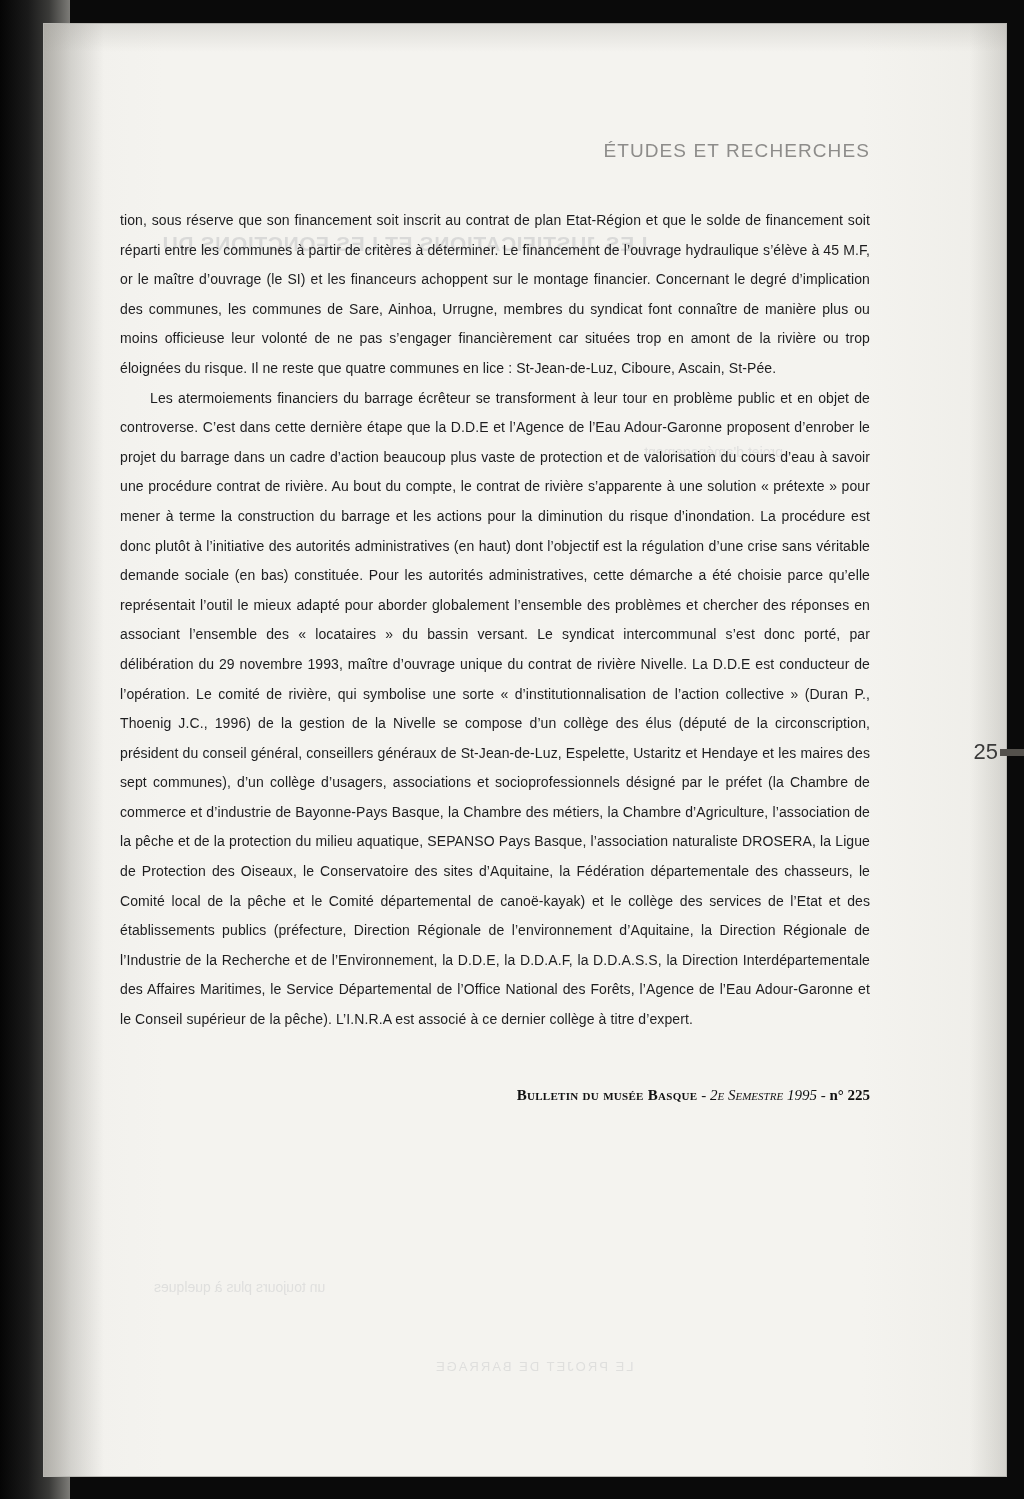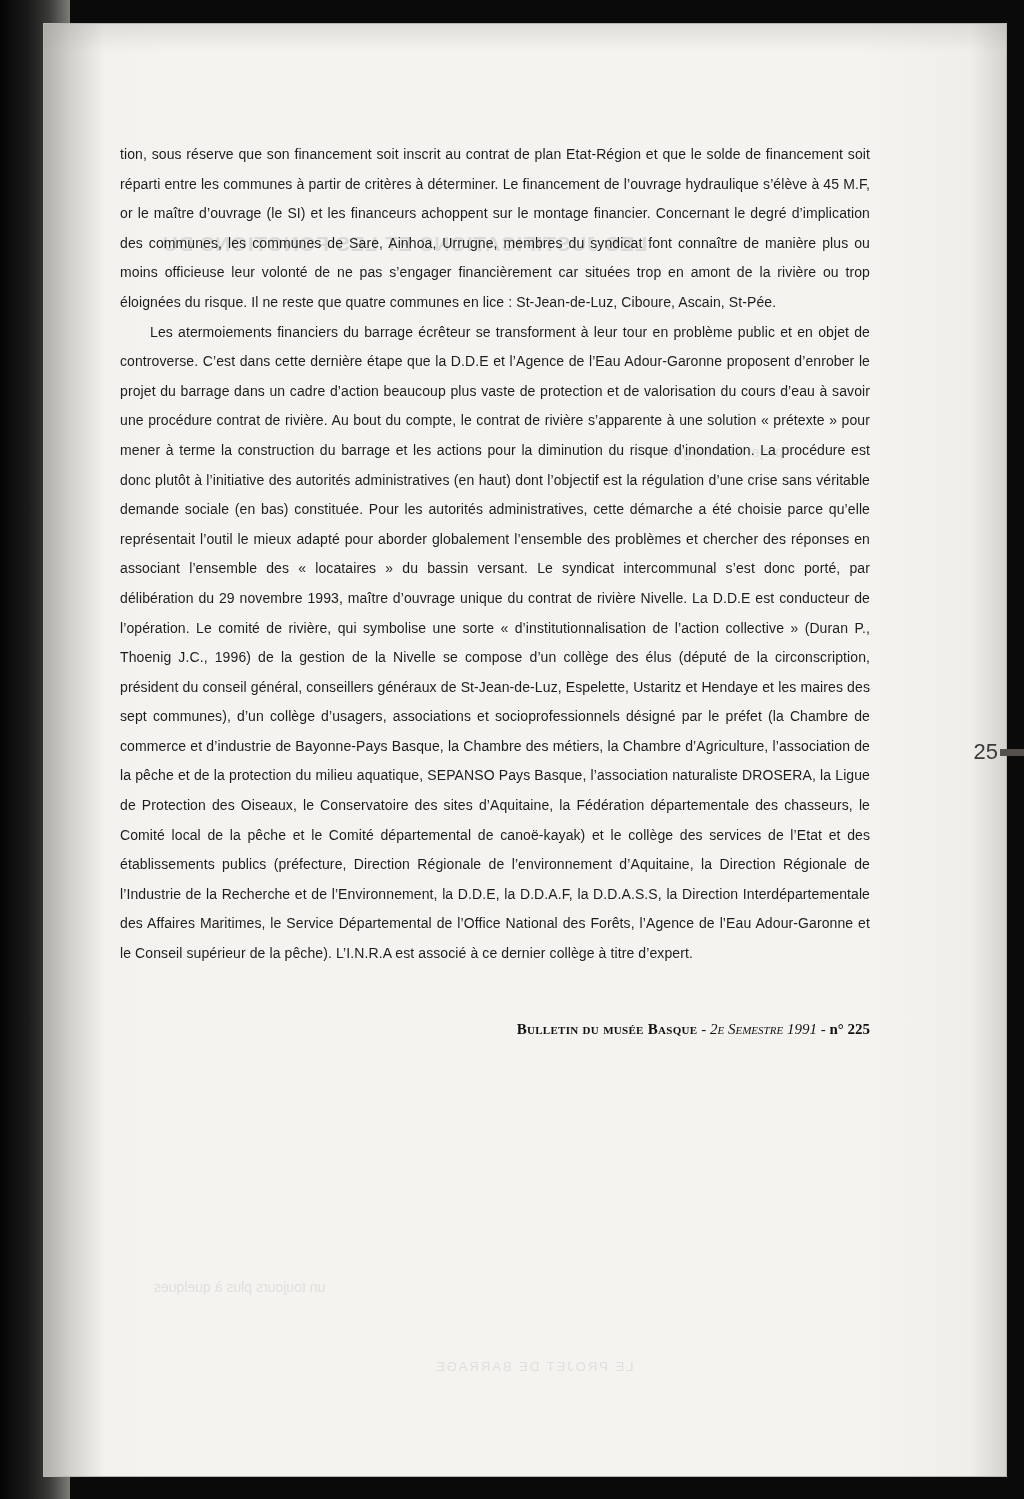--- a/index.html
+++ b/index.html
@@ -194,29 +194,32 @@
   <div class="page-edge-shade"></div>
   <div class="page-top-shade"></div>
 
   <div class="bleed bleed-1">LES JUSTIFICATIONS ET LES FONCTIONS DU</div>
   <div class="bleed bleed-2">projet d'aménagement</div>
   <div class="bleed bleed-3">un toujours plus à quelques</div>
   <div class="bleed bleed-4">LE PROJET DE BARRAGE</div>
 
   <div class="content">
 
+    <div class="running-head">
+      <span>ÉTUDES ET RECHERCHES</span>
+    </div>
 
     <div class="body-text">
       <p>tion, sous réserve que son financement soit inscrit au contrat de plan Etat-Région et que le solde de financement soit réparti entre les communes à partir de critères à déterminer. Le financement de l’ouvrage hydraulique s’élève à 45 M.F, or le maître d’ouvrage (le SI) et les financeurs achoppent sur le montage financier. Concernant le degré d’implication des communes, les communes de Sare, Ainhoa, Urrugne, membres du syndicat font connaître de manière plus ou moins officieuse leur volonté de ne pas s’engager financièrement car situées trop en amont de la rivière ou trop éloignées du risque. Il ne reste que quatre communes en lice : St-Jean-de-Luz, Ciboure, Ascain, St-Pée.</p>
       <p class="indent">
         <span>Les atermoiements financiers du barrage écrêteur  se transforment à leur tour en problème public et en objet de controverse. C’est dans cette dernière étape que la D.D.E et l’Agence de l’Eau Adour-Garonne proposent d’enrober le projet du barrage dans un cadre d’action beaucoup plus vaste de protection et de valorisation du cours d’eau à savoir une procédure contrat de rivière. Au bout du compte, le contrat de rivière s’apparente à une solution « prétexte » pour mener à terme la construction du barrage et les actions pour la diminution du risque d’inondation. La procédure est donc plutôt à l’initiative des autorités administratives (en haut) dont l’objectif est la régulation d’une crise sans véritable demande sociale (en bas) constituée. Pour les autorités administratives, cette démarche a été choisie parce qu’elle représentait l’outil le mieux adapté pour aborder globalement l’ensemble des problèmes et chercher des réponses en associant l’ensemble des « locataires » du bassin versant. Le syndicat intercommunal s’est donc porté, par délibération du  29 novembre 1993, maître d’ouvrage unique du contrat de rivière Nivelle. La D.D.E est conducteur de l’opération. Le comité de rivière, qui symbolise une sorte « d’institutionnalisation de l’action collective » (Duran P., Thoenig J.C., 1996) de la gestion de la Nivelle se compose d’un </span><b>collège des élus</b><span> (député de la circonscription, président du conseil général, conseillers généraux de St-Jean-de-Luz, Espelette, Ustaritz et Hendaye et les maires des sept communes), d’un </span><b>collège d’usagers, associations et socioprofessionnels</b><span> désigné par le préfet (la Chambre de commerce et d’industrie de Bayonne-Pays Basque, la Chambre des métiers, la Chambre d’Agriculture, l’association de la pêche et de la protection du milieu aquatique, SEPANSO Pays Basque, l’association naturaliste DROSERA, la Ligue de Protection des Oiseaux, le Conservatoire des sites d’Aquitaine, la Fédération départementale des chasseurs, le Comité local de la pêche et le Comité départemental de canoë-kayak) et le </span><b>collège des services de l’Etat et des établissements publics</b><span> (préfecture, Direction Régionale de l’environnement d’Aquitaine, la Direction Régionale de l’Industrie de la Recherche et de l’Environnement, la D.D.E, la D.D.A.F, la D.D.A.S.S, la Direction Interdépartementale des Affaires Maritimes, le Service Départemental de l’Office National des Forêts, l’Agence de l’Eau Adour-Garonne et le Conseil supérieur de la pêche). L’I.N.R.A est associé à ce dernier collège à titre d’expert.</span>
       </p>
     </div>
 
     <div class="footer">
-      <span class="sc">Bulletin du musée Basque</span><span> - </span><span class="it">2e Semestre 1991</span><span> - </span><span class="num">n° 225</span>
+      <span class="sc">Bulletin du musée Basque</span><span> - </span><span class="it">2e Semestre 1995</span><span> - </span><span class="num">n° 225</span>
     </div>
 
   </div>
 </div>
 
 <div class="page-number">25</div>
 <div class="page-number-rule"></div>
 
 </body></html>

